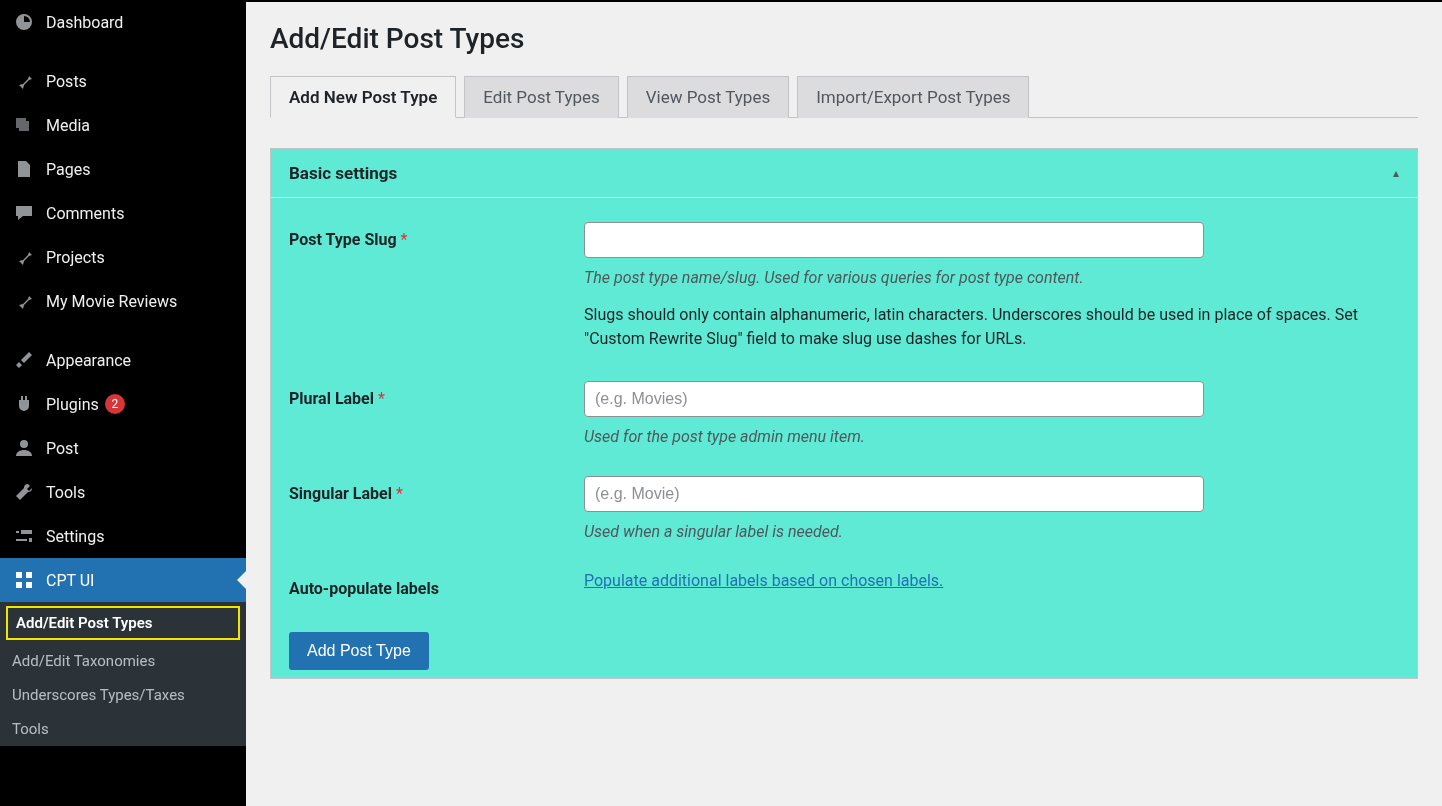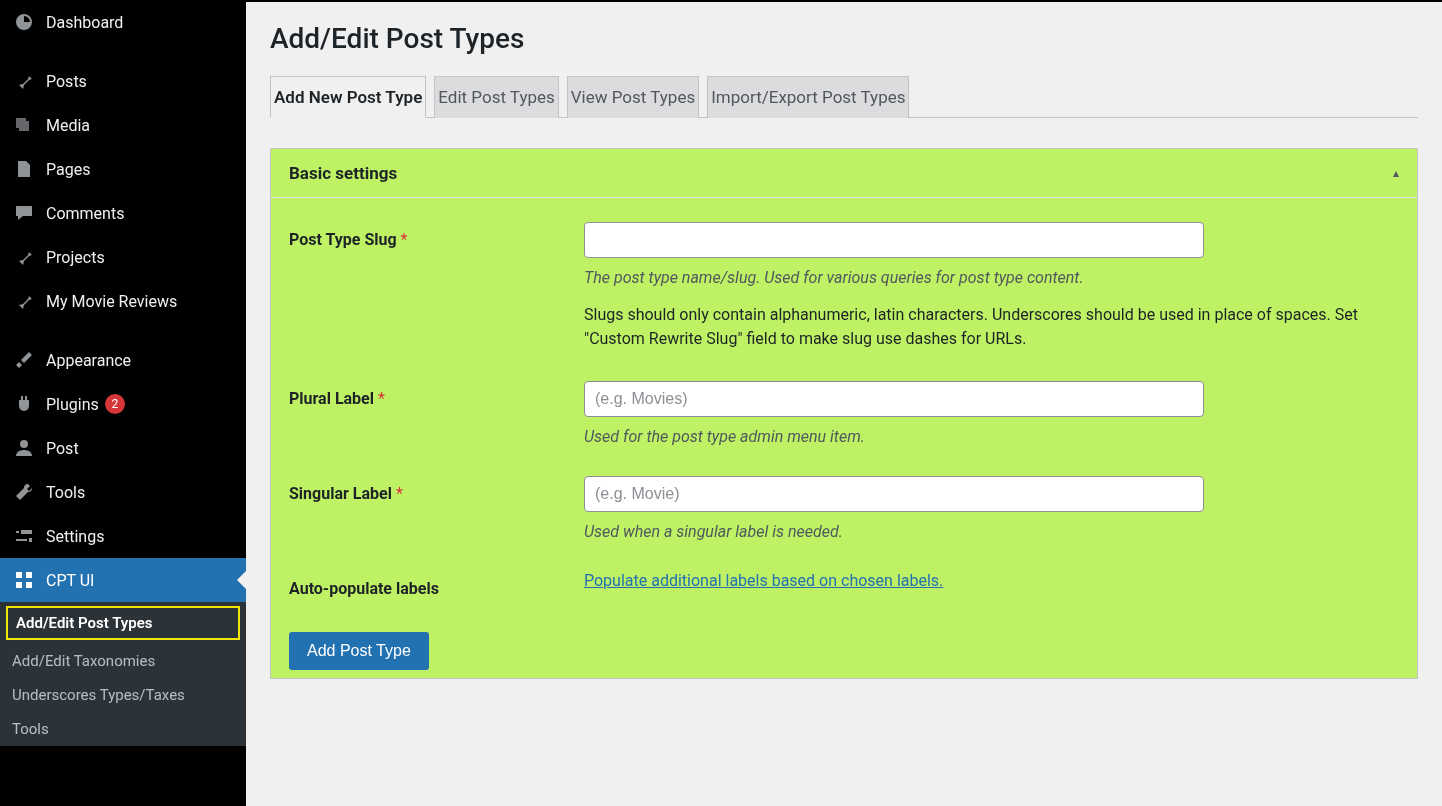--- a/index.html
+++ b/index.html
@@ -100,40 +100,40 @@
 }
 
 
 .tabs {
   display: flex;
   gap: 8px;
   border-bottom: 1px solid #c3c4c7;
   margin-bottom: 30px;
 }
 .tab {
-  padding: 10px 3px;
+  padding: 10px 18px;
   font-size: 17px;
   color: #50575e;
   background: #dcdcde;
   border: 1px solid #c3c4c7;
   border-bottom: none;
   cursor: pointer;
   position: relative;
   top: 1px;
 }
 .tab.active {
   background: #f0f0f1;
   color: #1d2327;
   font-weight: 600;
   border-bottom: 1px solid #f0f0f1;
 }
 
 
 .panel {
-  background: #bef264;
+  background: #5eead4;
   border: 1px solid #c3c4c7;
 }
 .panel-header {
   display: flex;
   align-items: center;
   justify-content: space-between;
   padding: 14px 18px;
   border-bottom: 1px solid #e2e4e7;
   cursor: pointer;
 }

